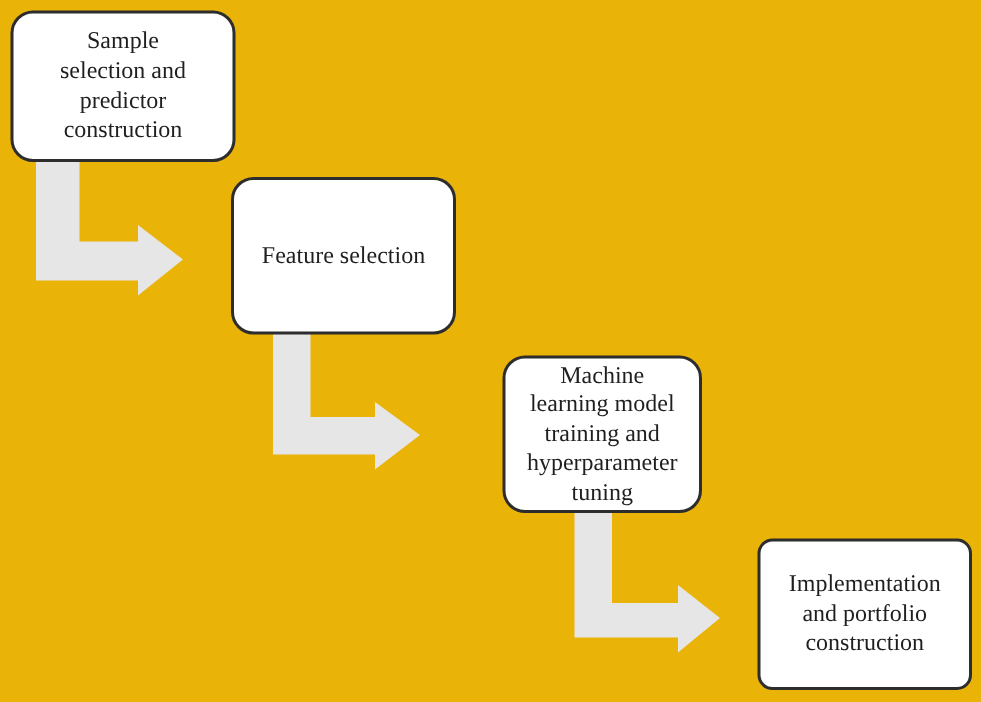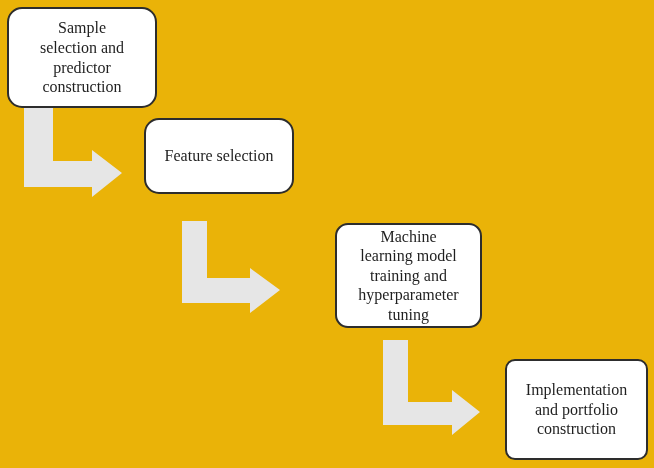--- a/index.html
+++ b/index.html
@@ -32,22 +32,22 @@
     align-items: center;
     justify-content: center;
     text-align: center;
     color: #1f1f1f;
     font-size: 16px;
     line-height: 1.22;
     white-space: pre-line;
     padding: 4px 8px;
   }
   .box-1 { left: 7px;   top: 7px;   width: 150px; height: 101px; }
-  .box-2 { left: 144px; top: 118px; width: 150px; height: 76px; }
-  .box-3 { left: 335px; top: 223px; width: 147px; height: 105px; border-radius: 13px; }
+  .box-2 { left: 154px; top: 118px; width: 150px; height: 105px; }
+  .box-3 { left: 335px; top: 237px; width: 133px; height: 105px; }
   .box-4 { left: 505px; top: 359px; width: 143px; height: 101px; border-radius: 10px; }
 </style>
 </head>
 <body>
 
 <div class="canvas">
 
   <svg class="connectors" viewBox="0 0 654 468" xmlns="http://www.w3.org/2000/svg">
     <polygon points="24,106 53,106 53,161 92,161 92,150 122,173 92,197 92,187 24,187" fill="#e6e6e6"></polygon>
     <polygon points="182,221 207,221 207,278 250,278 250,268 280,290 250,313 250,303 182,303" fill="#e6e6e6"></polygon>

